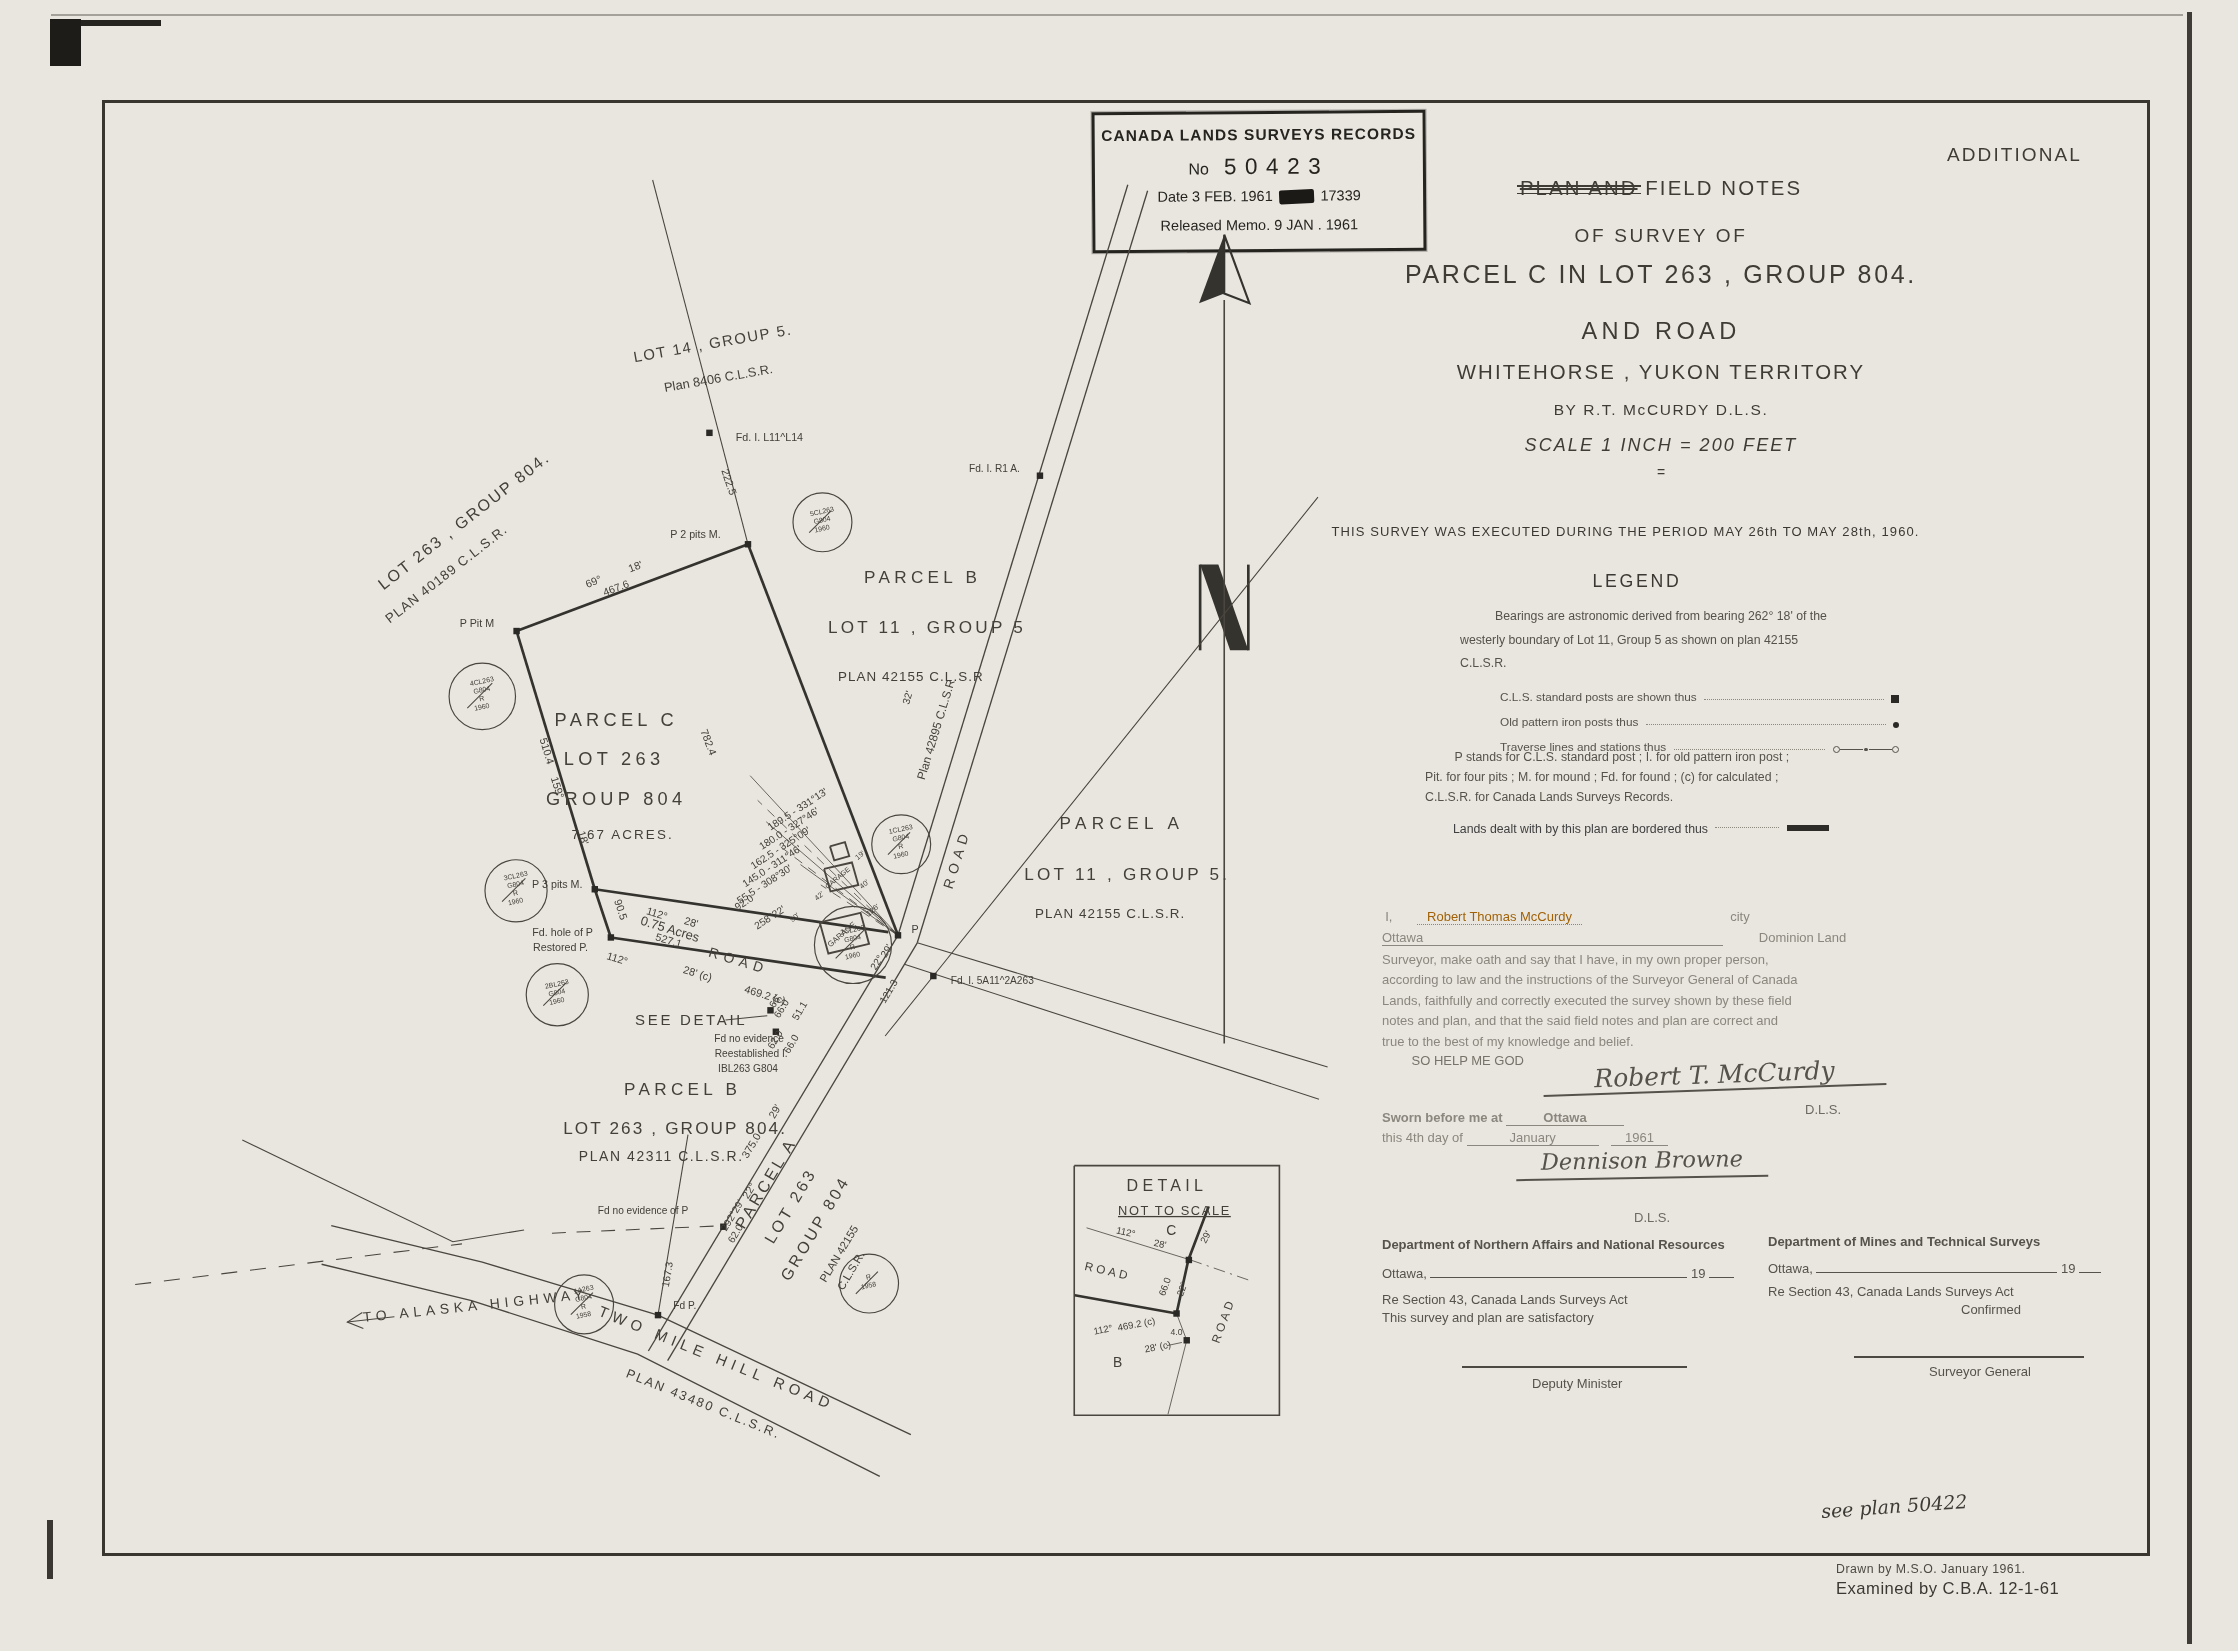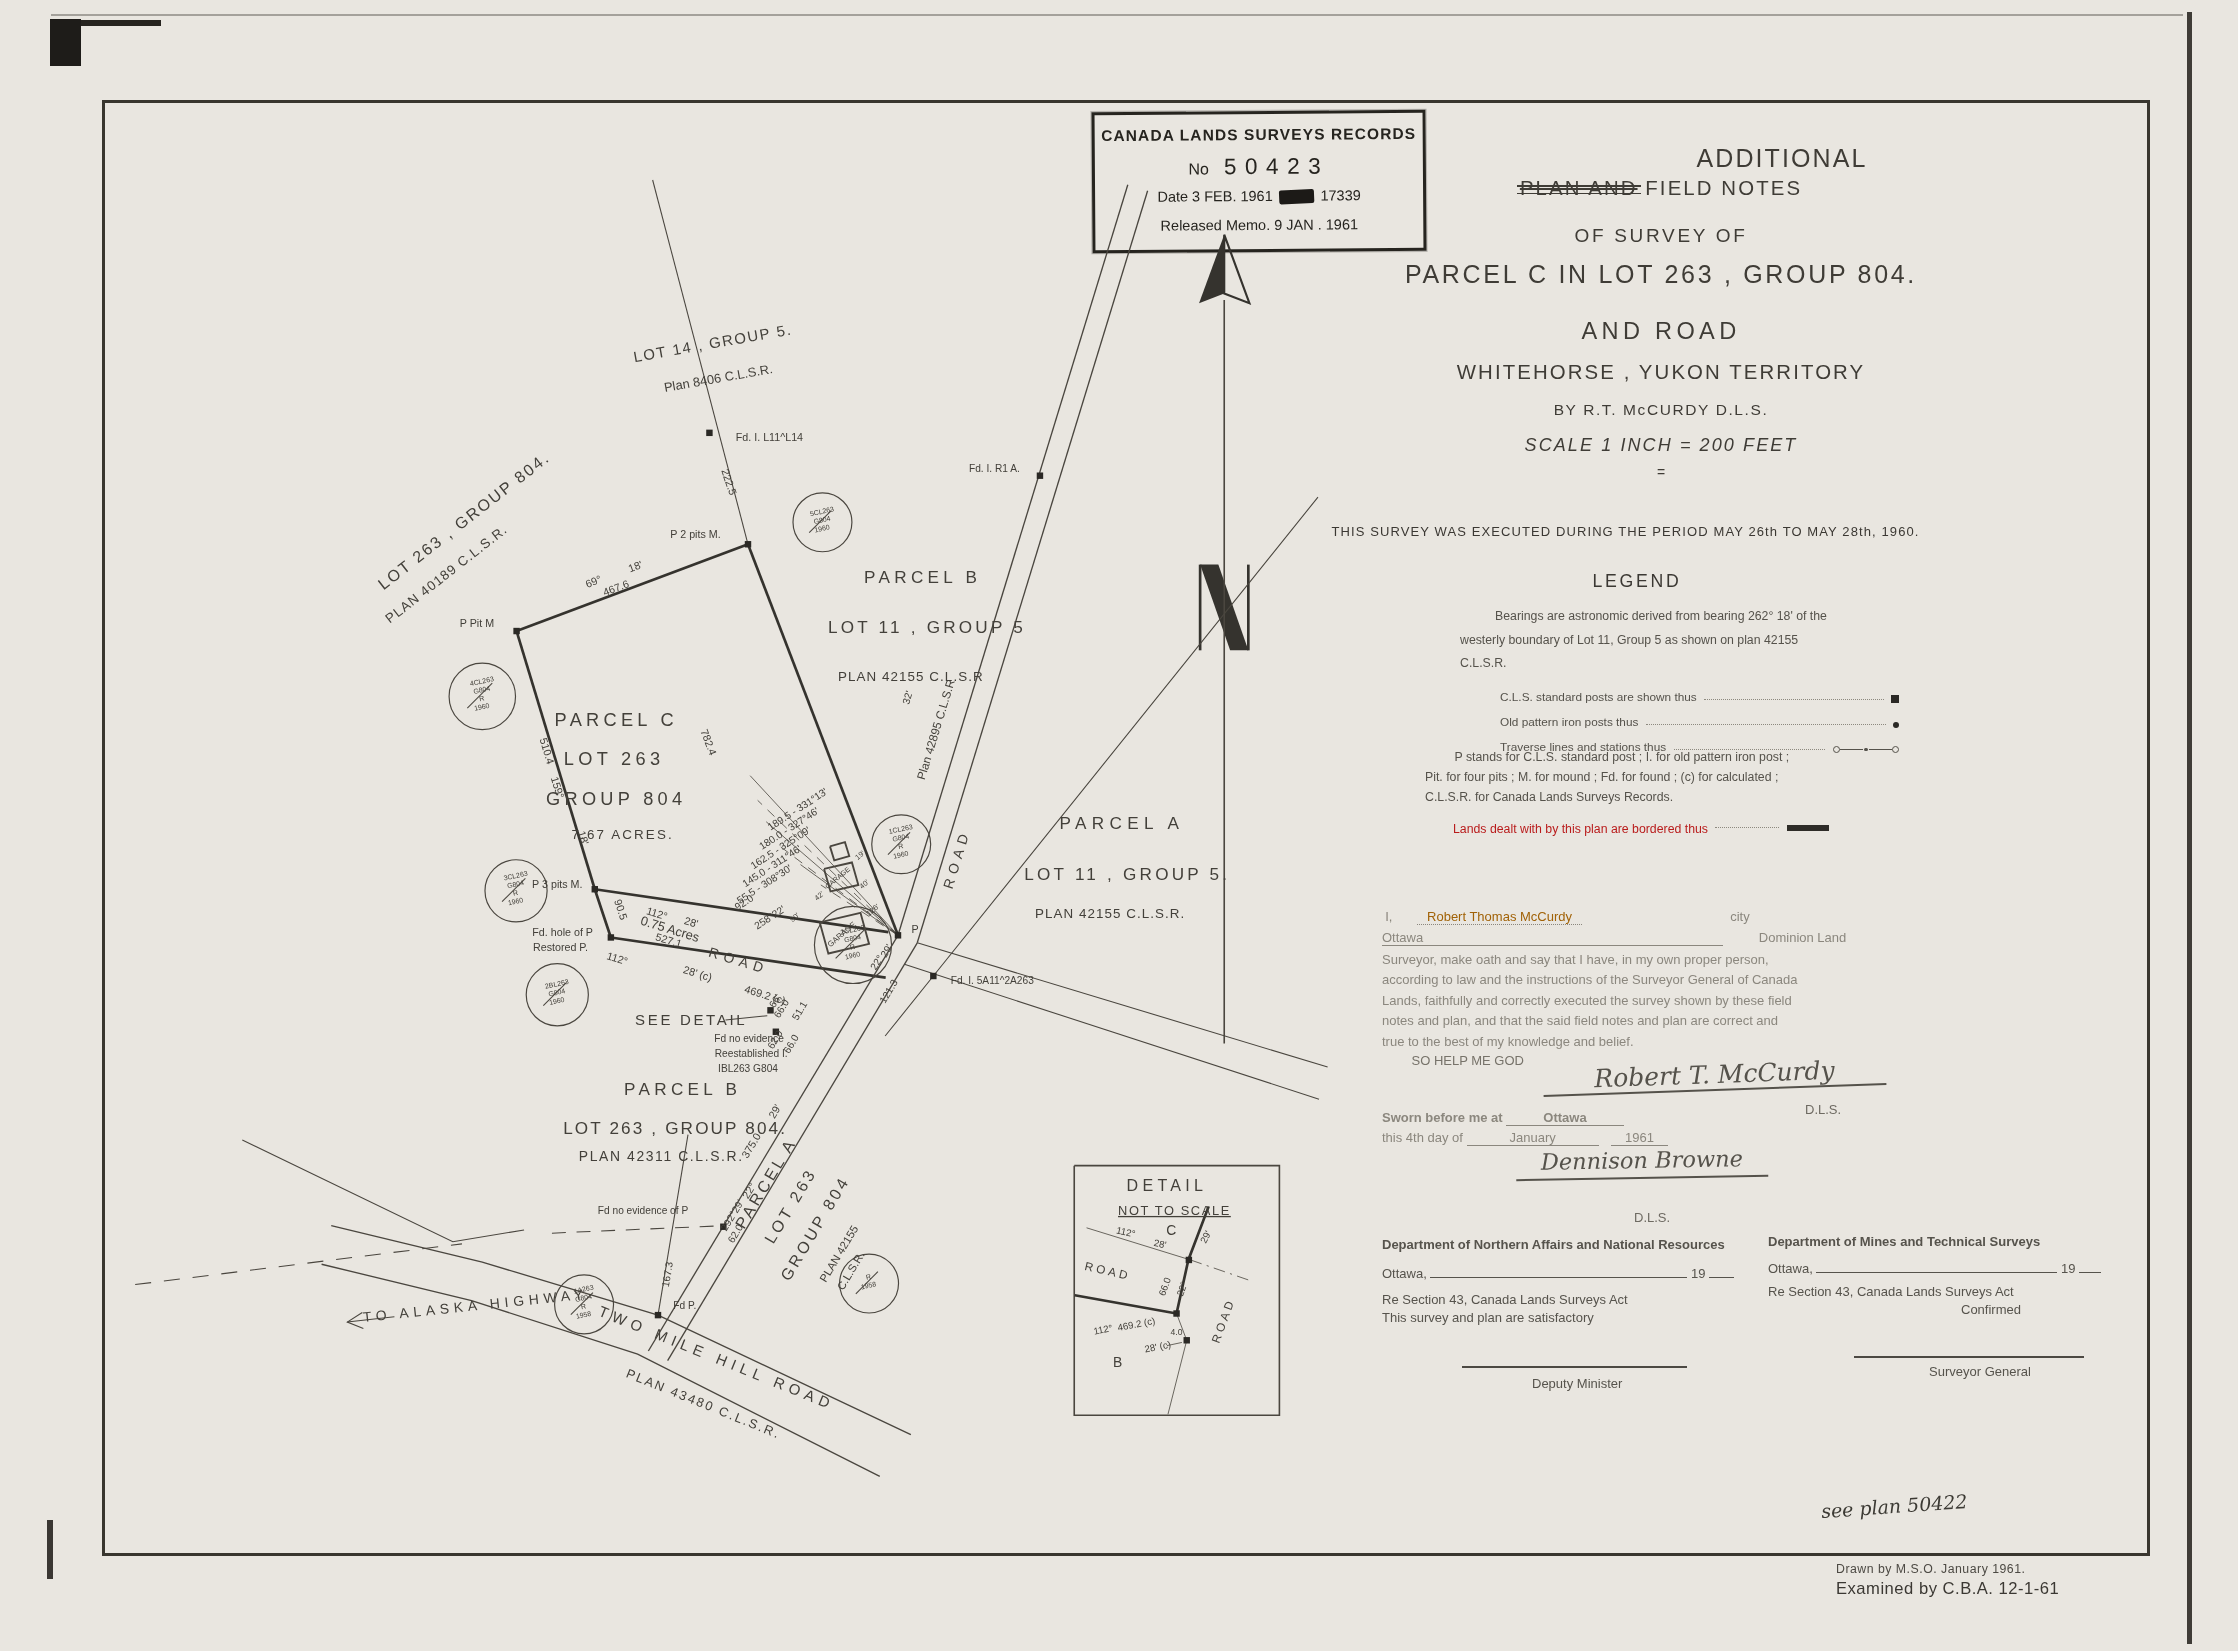--- a/index.html
+++ b/index.html
@@ -22,21 +22,21 @@
   .stamp-title{top:11.8px;font-size:15.5px;letter-spacing:1.1px;font-weight:bold;}
   .stamp-no{top:40px;font-size:16px;}
   .stamp-no .num{font-size:22.5px;letter-spacing:8.6px;margin-left:15px;}
   .stamp-date{top:74px;font-size:14.5px;}
   .stamp-rel{top:103px;font-size:14.5px;}
   .smudge{display:inline-block;width:35px;height:14px;background:#1c1a17;border-radius:2.1px;
     vertical-align:middle;margin:0 6.4px;transform:rotate(-2deg);}
   
   .title-block{position:absolute;left:1361px;top:144px;width:600px;text-align:center;color:#3f3c36;}
   .tb{position:absolute;width:100%;white-space:nowrap;}
-  .tb-additional{top:0;text-align:center;padding-left:121px;font-size:25px;letter-spacing:2.1px;}
+  .tb-additional{top:0;text-align:right;padding-left:121px;font-size:19px;letter-spacing:2.1px;}
   .tb-line1{top:33px;font-size:20.4px;letter-spacing:2.1px;}
   .struck{position:relative;}
   .struck::before,.struck::after{content:"";position:absolute;left:-3.2px;right:-3.2px;height:1.6px;background:#3f3c36;}
   .struck::before{top:38%;}
   .struck::after{top:72%;}
   .struck{text-decoration:line-through;}
   .tb-line2{top:81px;font-size:19px;letter-spacing:2.7px;}
   .tb-line3{top:116px;font-size:25px;letter-spacing:2.7px;}
   .tb-line4{top:174px;font-size:23.6px;letter-spacing:4.3px;}
   .tb-line5{top:217px;font-size:20.4px;letter-spacing:2.1px;}
@@ -60,21 +60,21 @@
   .sym-square{width:8px;height:8px;background:#2b2925;}
   .sym-dot{width:5.9px;height:5.9px;background:#2b2925;border-radius:50%;}
   .sym-traverse{display:flex;align-items:center;}
   .tr-c{width:5.4px;height:5.4px;border:1.1px solid #55524b;border-radius:50%;}
   .tr-l{width:22.5px;height:0;border-top:1.1px solid #55524b;}
   .tr-d{width:3.2px;height:3.2px;background:#55524b;border-radius:50%;margin:0 1.6px;}
   .abbrev{position:absolute;left:1425px;top:750px;width:493px;font-size:12.3px;color:#55524b;}
   .abbrev div{position:absolute;white-space:nowrap;}
   .a1{top:0;left:29.5px;} .a2{top:20px;left:0;} .a3{top:40px;left:0;}
   .bordered{position:absolute;left:1453px;top:822px;width:445px;display:flex;align-items:center;
-    font-size:12.3px;color:#b91c1c;}
+    font-size:12.3px;color:#404040;}
   .bordered .leg-dots{max-width:64px;}
   .border-dash{width:42px;height:6.4px;background:#2e2c28;margin-bottom:2.1px;}
   
   .affidavit{position:absolute;left:1382px;top:905px;width:579px;font-size:13px;color:#8b877e;}
   .affidavit .ln{position:absolute;white-space:nowrap;}
   .blankline{border-bottom:1.1px solid #8b877e;}
   .name-u{border-bottom:1.1px dotted #8b877e;padding:0 9.6px;color:#a16207;}
   .sig{font-family:"DejaVu Serif",serif;font-style:italic;color:#55524b;}
   .sig1{position:absolute;left:161px;top:155px;width:343px;font-size:25px;
     border-bottom:2.1px solid #55524b;text-align:center;transform:rotate(-2deg);}

